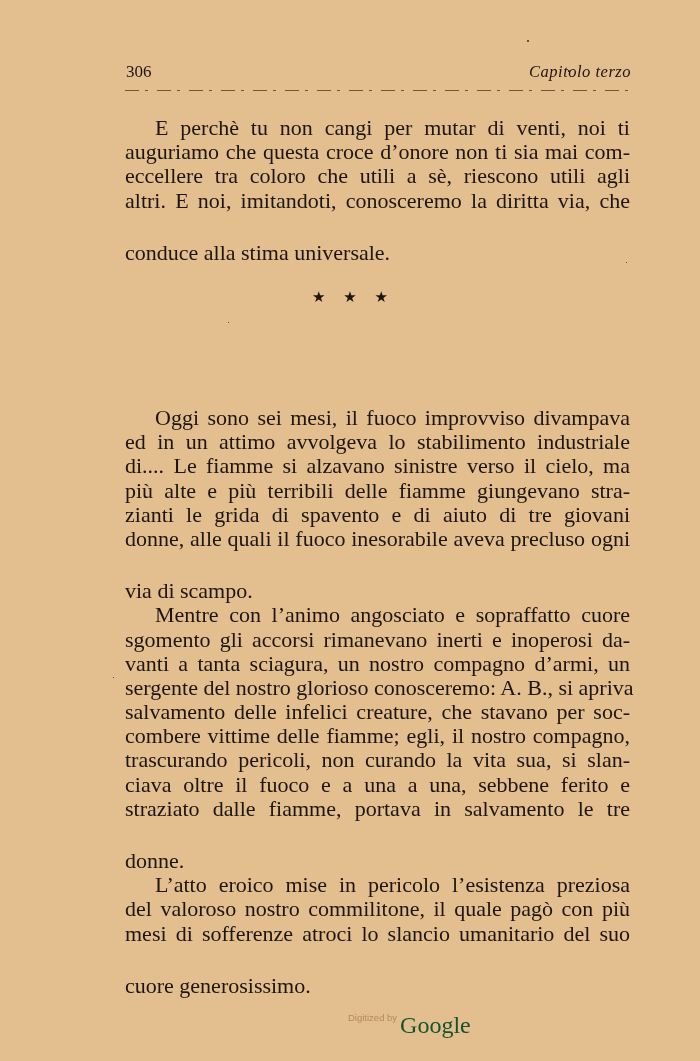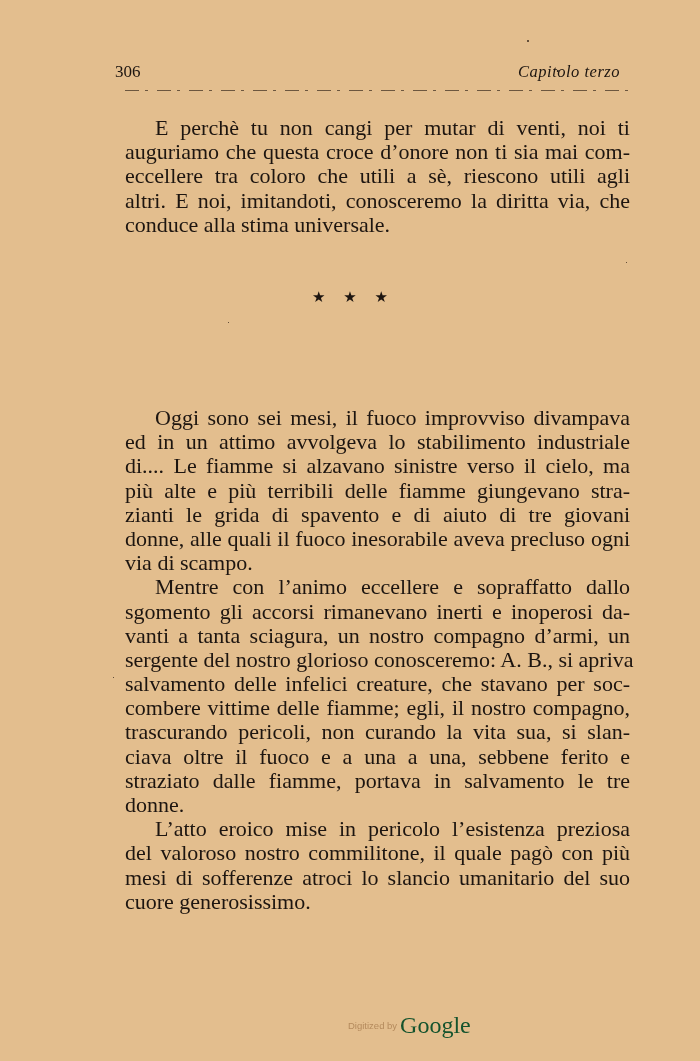--- a/index.html
+++ b/index.html
@@ -2,35 +2,35 @@
 <html><head>
 <meta charset="utf-8">
 <style>
   html, body { margin:0; padding:0; }
   body {
     width:700px; height:1061px; background:#E3BE8E; position:relative; overflow:hidden;
     font-family:"Liberation Serif","DejaVu Serif",serif; color:#1d1510;
   }
   .page { position:absolute; left:0; top:0; width:700px; height:1061px; }
   .speck { position:absolute; width:2px; height:2px; background:#3a2a1c; border-radius:1px; }
-  .header { position:absolute; left:115px; top:62px; width:505px; height:22px;text-decoration:underline; }
+  .header { position:absolute; left:126px; top:62px; width:505px; height:22px;text-decoration:underline; }
   .pagenum { position:absolute; left:0; top:0; font-size:17px; }
   .running { position:absolute; left:0; width:505px; top:0; text-align:right; font-style:italic; font-size:16.5px; letter-spacing:0.5px; }
   .dot { position:absolute; left:440px; top:0; font-size:17px; }
   .rule { position:absolute; left:125px; top:90px; width:505px; height:1px;
     background: repeating-linear-gradient(90deg, #3a2a1c 0 14px, transparent 14px 20px, #3a2a1c 20px 23px, transparent 23px 32px);
     opacity:0.7; }
   .block { position:absolute; left:125px; width:505px; font-size:22px; line-height:24.2px; text-align:justify; }
   .line { display:block; white-space:nowrap; text-align-last:justify; text-align:justify; height:24.2px; }
-  .line.last { text-align-last:left; }
+  .line.last { text-align-last:left;margin-top:28px; }
   .indent { padding-left:30px; }
   .stars { position:absolute; left:0; width:700px; top:288px; text-align:center; font-size:15px; word-spacing:14px; }
   .title { position:absolute; left:125px; width:505px; top:342px; font-style:italic; font-size:18.3px; line-height:24px; }
   .title .line2 { padding-left:38px; }
-  .digitized { position:absolute; left:348px; top:1012px; color:#b48a5c; display:flex; align-items:center; gap:3px; }
+  .digitized { position:absolute; left:348px; top:1012px; color:#b48a5c; display:flex; align-items:flex-start; gap:3px; }
   .digitized .small { font-family:"Liberation Sans","DejaVu Sans",sans-serif; font-size:9.5px; }
   .digitized .g { font-family:"Liberation Serif","DejaVu Serif",serif; font-size:24px; color:#14532d; }
 </style>
 </head>
 <body>
 
 <div class="page">
 
   <span class="speck" style="left:527px;top:40px;"></span>
   <span class="speck" style="left:626px;top:262px;width:1px;height:1px;"></span>
@@ -56,21 +56,21 @@
 
 
   <div class="block" style="top:406px;">
     <span class="line indent">Oggi sono sei mesi, il fuoco improvviso divampava</span>
     <span class="line">ed in un attimo avvolgeva lo stabilimento industriale</span>
     <span class="line">di.... Le fiamme si alzavano sinistre verso il cielo, ma</span>
     <span class="line">più alte e più terribili delle fiamme giungevano stra-</span>
     <span class="line">zianti le grida di spavento e di aiuto di tre giovani</span>
     <span class="line">donne, alle quali il fuoco inesorabile aveva precluso ogni</span>
     <span class="line last">via di scampo.</span>
-    <span class="line indent">Mentre con l’animo eccellere e sopraffatto dallo</span>
+    <span class="line indent">Mentre con l’animo angosciato e sopraffatto cuore</span>
     <span class="line">sgomento gli accorsi rimanevano inerti e inoperosi da-</span>
     <span class="line">vanti a tanta sciagura, un nostro compagno d’armi, un</span>
     <span class="line">sergente del nostro glorioso conosceremo: A. B., si apriva</span>
     <span class="line">salvamento delle infelici creature, che stavano per soc-</span>
     <span class="line">combere vittime delle fiamme; egli, il nostro compagno,</span>
     <span class="line">trascurando pericoli, non curando la vita sua, si slan-</span>
     <span class="line">ciava oltre il fuoco e a una a una, sebbene ferito e</span>
     <span class="line">straziato dalle fiamme, portava in salvamento le tre</span>
     <span class="line last">donne.</span>
     <span class="line indent">L’atto eroico mise in pericolo l’esistenza preziosa</span>

